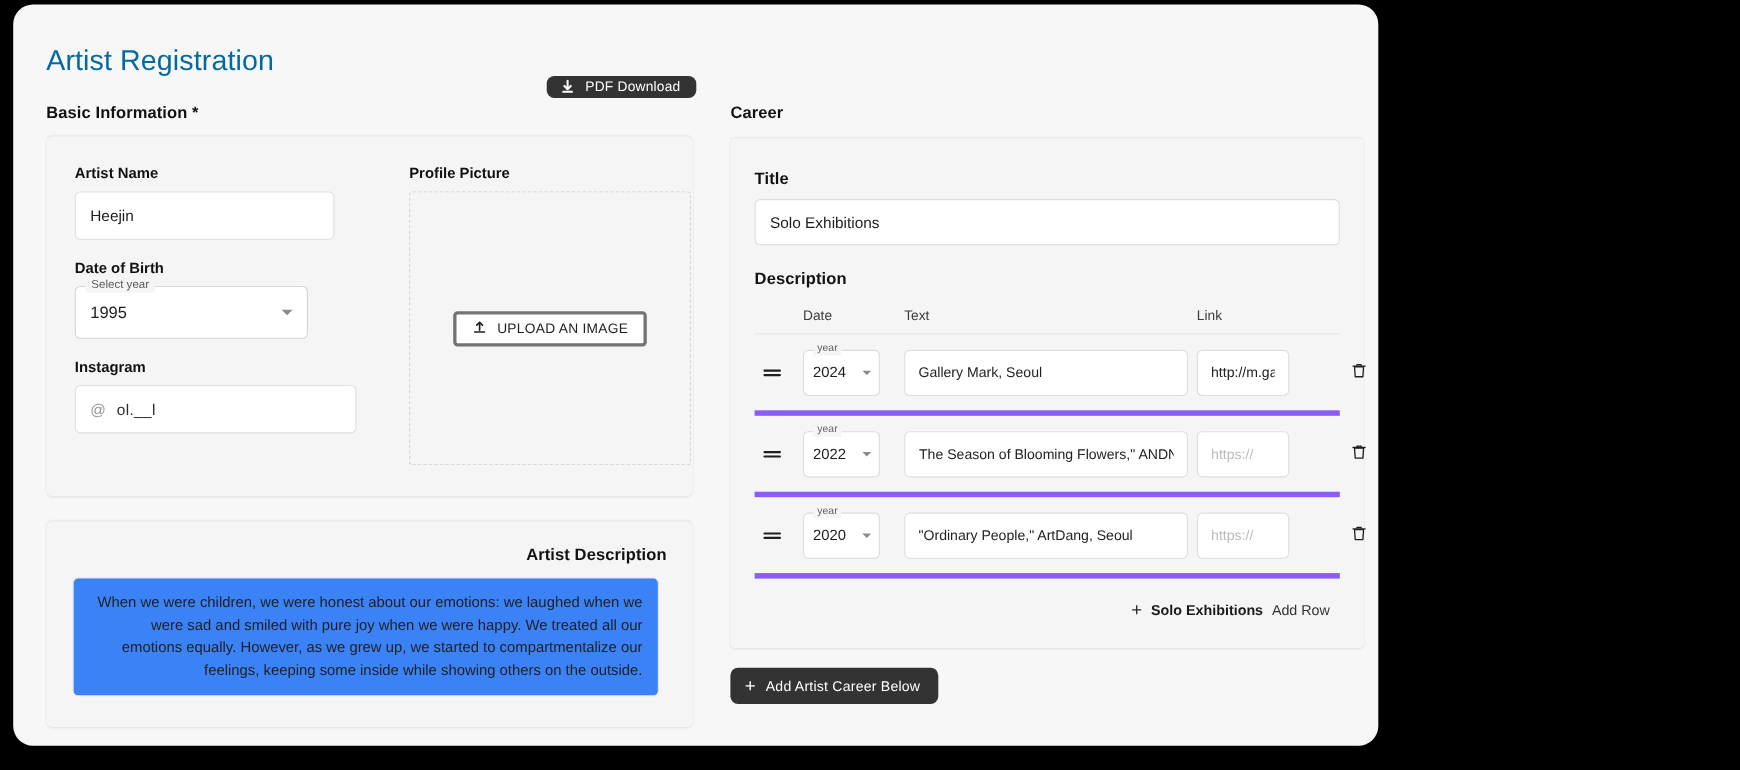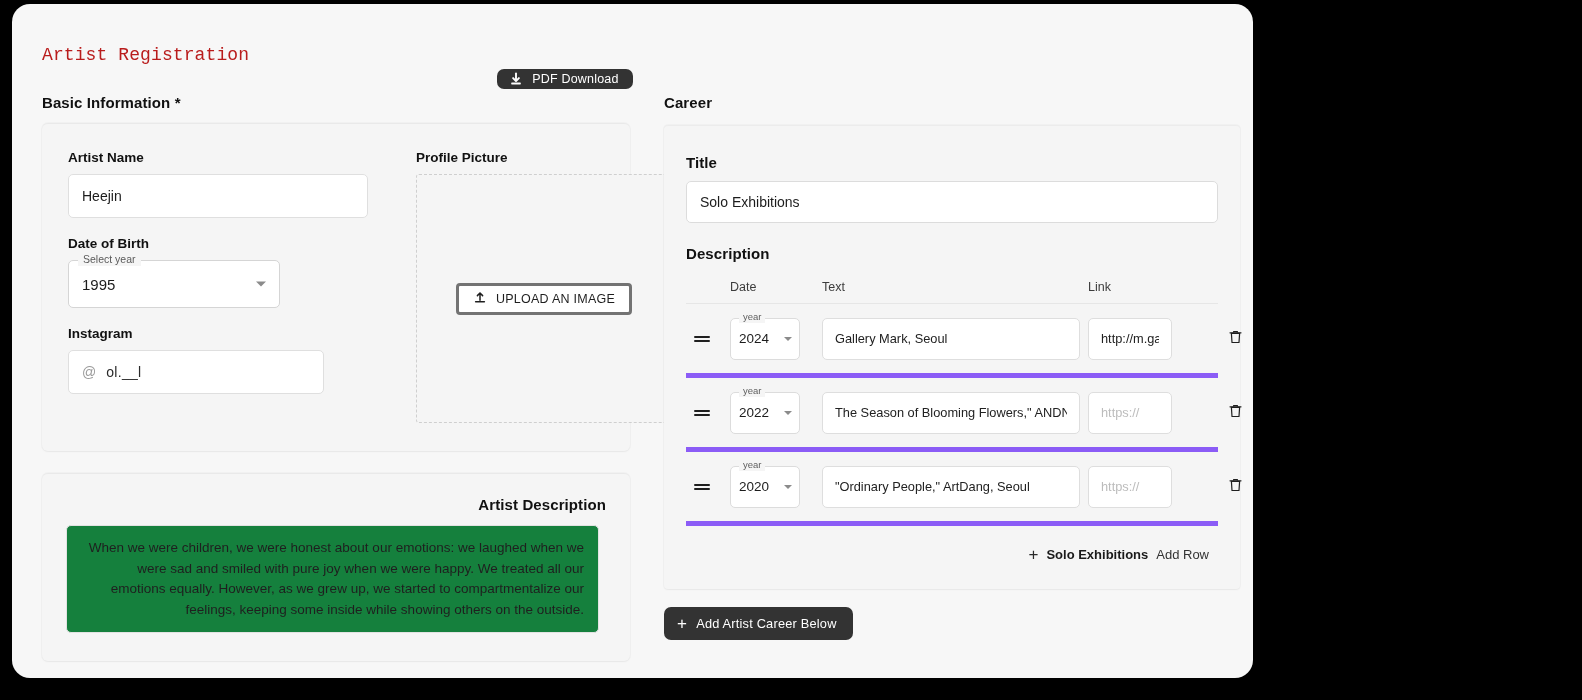--- a/index.html
+++ b/index.html
@@ -23,25 +23,24 @@
     padding: 28px 30px 0 30px;
   }
 
   
   .header-row {
     display: flex;
     align-items: center;
     height: 46px;
   }
   .page-title {
-    font-size: 18px;
+    font-size: 26px;
     font-weight: 400;
-    color: #b91c1c;
+    color: #0369a1;
     letter-spacing: 0.1px;
-    font-family: Liberation Mono, monospace;
   }
   .pdf-btn {
     margin-left: 248px;
     display: inline-flex;
     align-items: center;
     gap: 9px;
     background: #333333;
     color: #ffffff;
     border: none;
     border-radius: 7px;
@@ -80,21 +79,21 @@
 
   .field-label {
     font-size: 13.5px;
     font-weight: bold;
     color: #111;
     margin-bottom: 9px;
     display: block;
   }
 
   .text-input {
-    width: 300px;
+    width: 236px;
     height: 44px;
     background: #fff;
     border: 1px solid #dfdfdf;
     border-radius: 5px;
     font-size: 14px;
     font-family: "Liberation Sans", sans-serif;
     color: #1c1c1c;
     padding: 0 13px;
     outline: none;
   }
@@ -170,21 +169,21 @@
     letter-spacing: 0.25px;
     cursor: pointer;
     font-family: "Liberation Sans", sans-serif;
   }
 
   
   .desc-box {
     margin-top: 12px;
     width: 533px;
     min-height: 96px;
-    background: #15803d;
+    background: #3b82f6;
     border: 1px solid #e2e2e2;
     border-radius: 5px;
     padding: 12px 14px;
     font-size: 13.5px;
     line-height: 20.5px;
     color: #1f1f1f;
   }
 
   
   .career-card {

